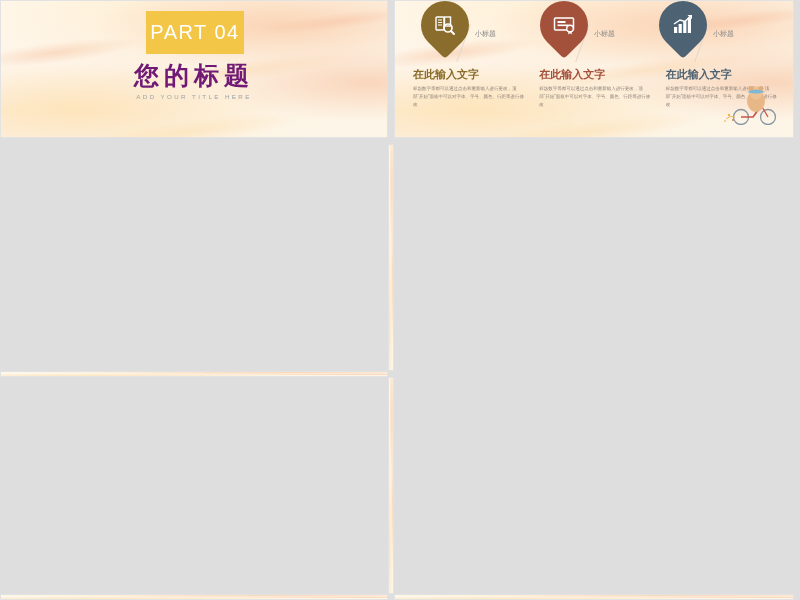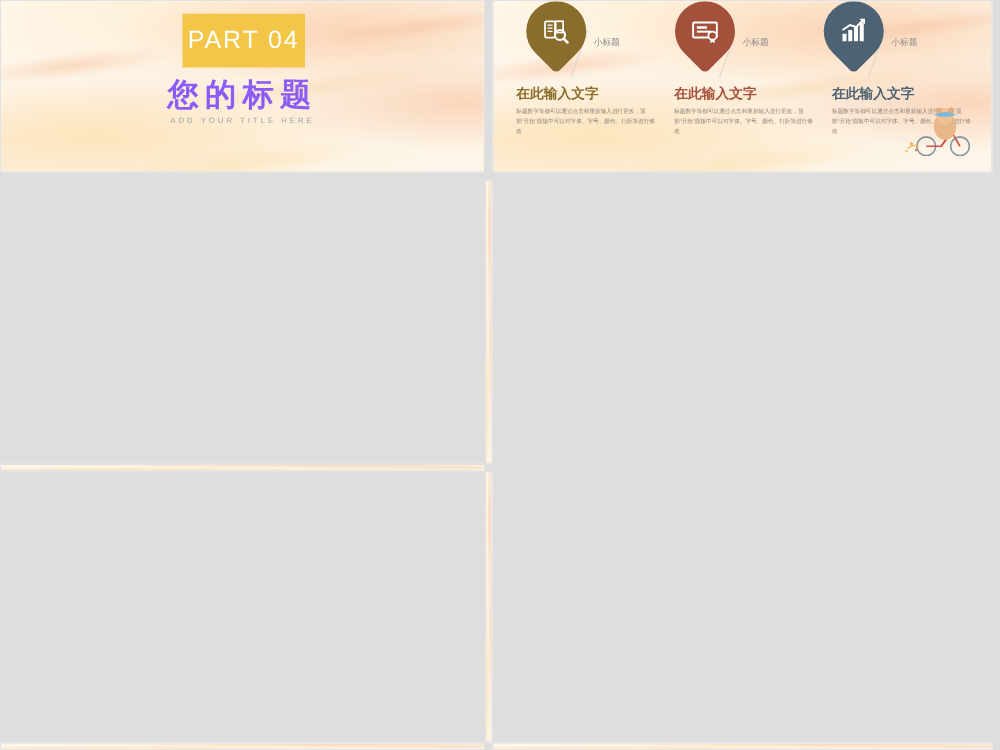--- a/index.html
+++ b/index.html
@@ -43,21 +43,21 @@
 
   
   .brule{ position:absolute; left:18px; right:18px; bottom:8px; height:2.5px;
           background:linear-gradient(90deg,#f6d36b,#fbe9b6); border-radius:2px; }
 
   
   .part-box{ position:absolute; left:145px; top:10px; width:98px; height:43px;
              background:#f3c648; display:flex; align-items:center; justify-content:center; }
   .part-box span{ color:#fff; font-size:20px; letter-spacing:1.5px; }
   .cover-title{ position:absolute; left:0; right:0; top:58px; text-align:center;
-                color:#8b5cf6; font-size:25px; font-weight:bold; letter-spacing:5px; }
+                color:#701a75; font-size:25px; font-weight:bold; letter-spacing:5px; }
   .cover-sub{ position:absolute; left:0; right:0; top:92px; text-align:center;
               color:#9aa3a8; font-size:6.2px; letter-spacing:2.4px; }
 
   
   .pins{ position:absolute; left:0; top:-26px; width:100%; height:72px; }
   .pin{ position:absolute; width:48px; height:48px; }
   .pin .drop{ width:48px; height:48px; border-radius:50% 50% 4px 50%;
               transform:rotate(45deg); display:flex; align-items:center; justify-content:center; }
   .pin .drop svg{ transform:rotate(-45deg); }
   .pin .lbl{ position:absolute; left:54px; top:28px; font-size:7px; color:#8a8a8a; white-space:nowrap; }

